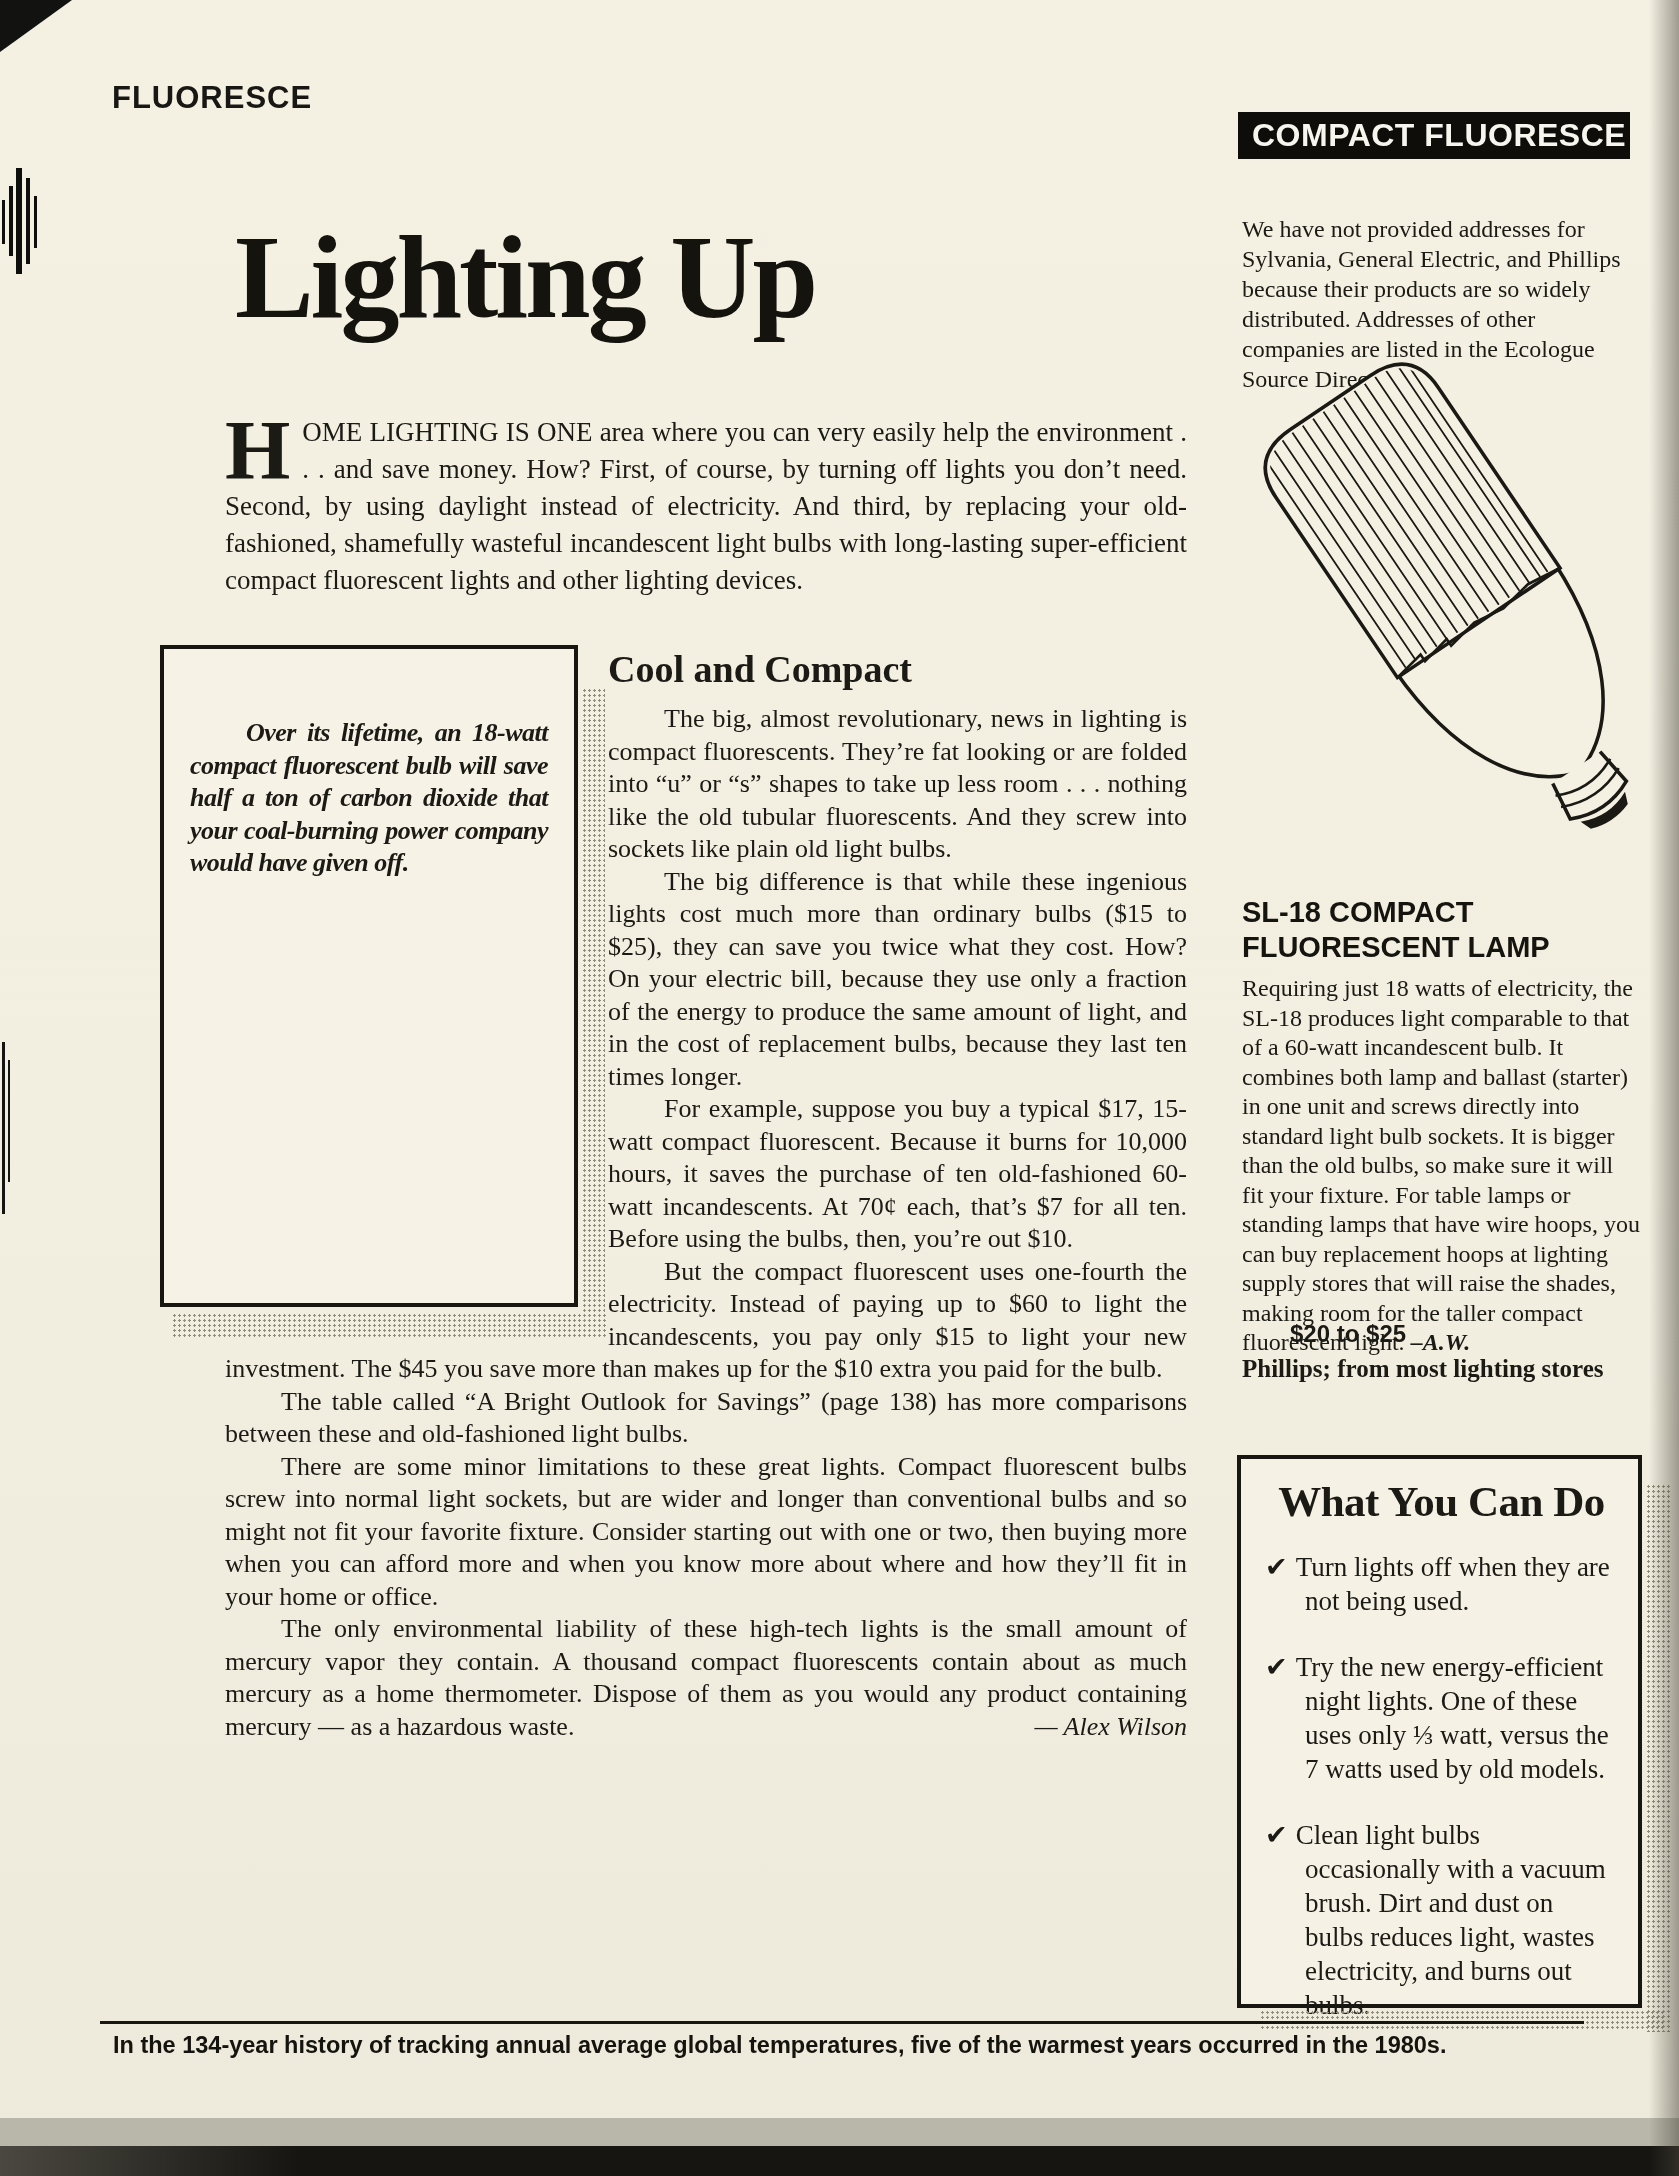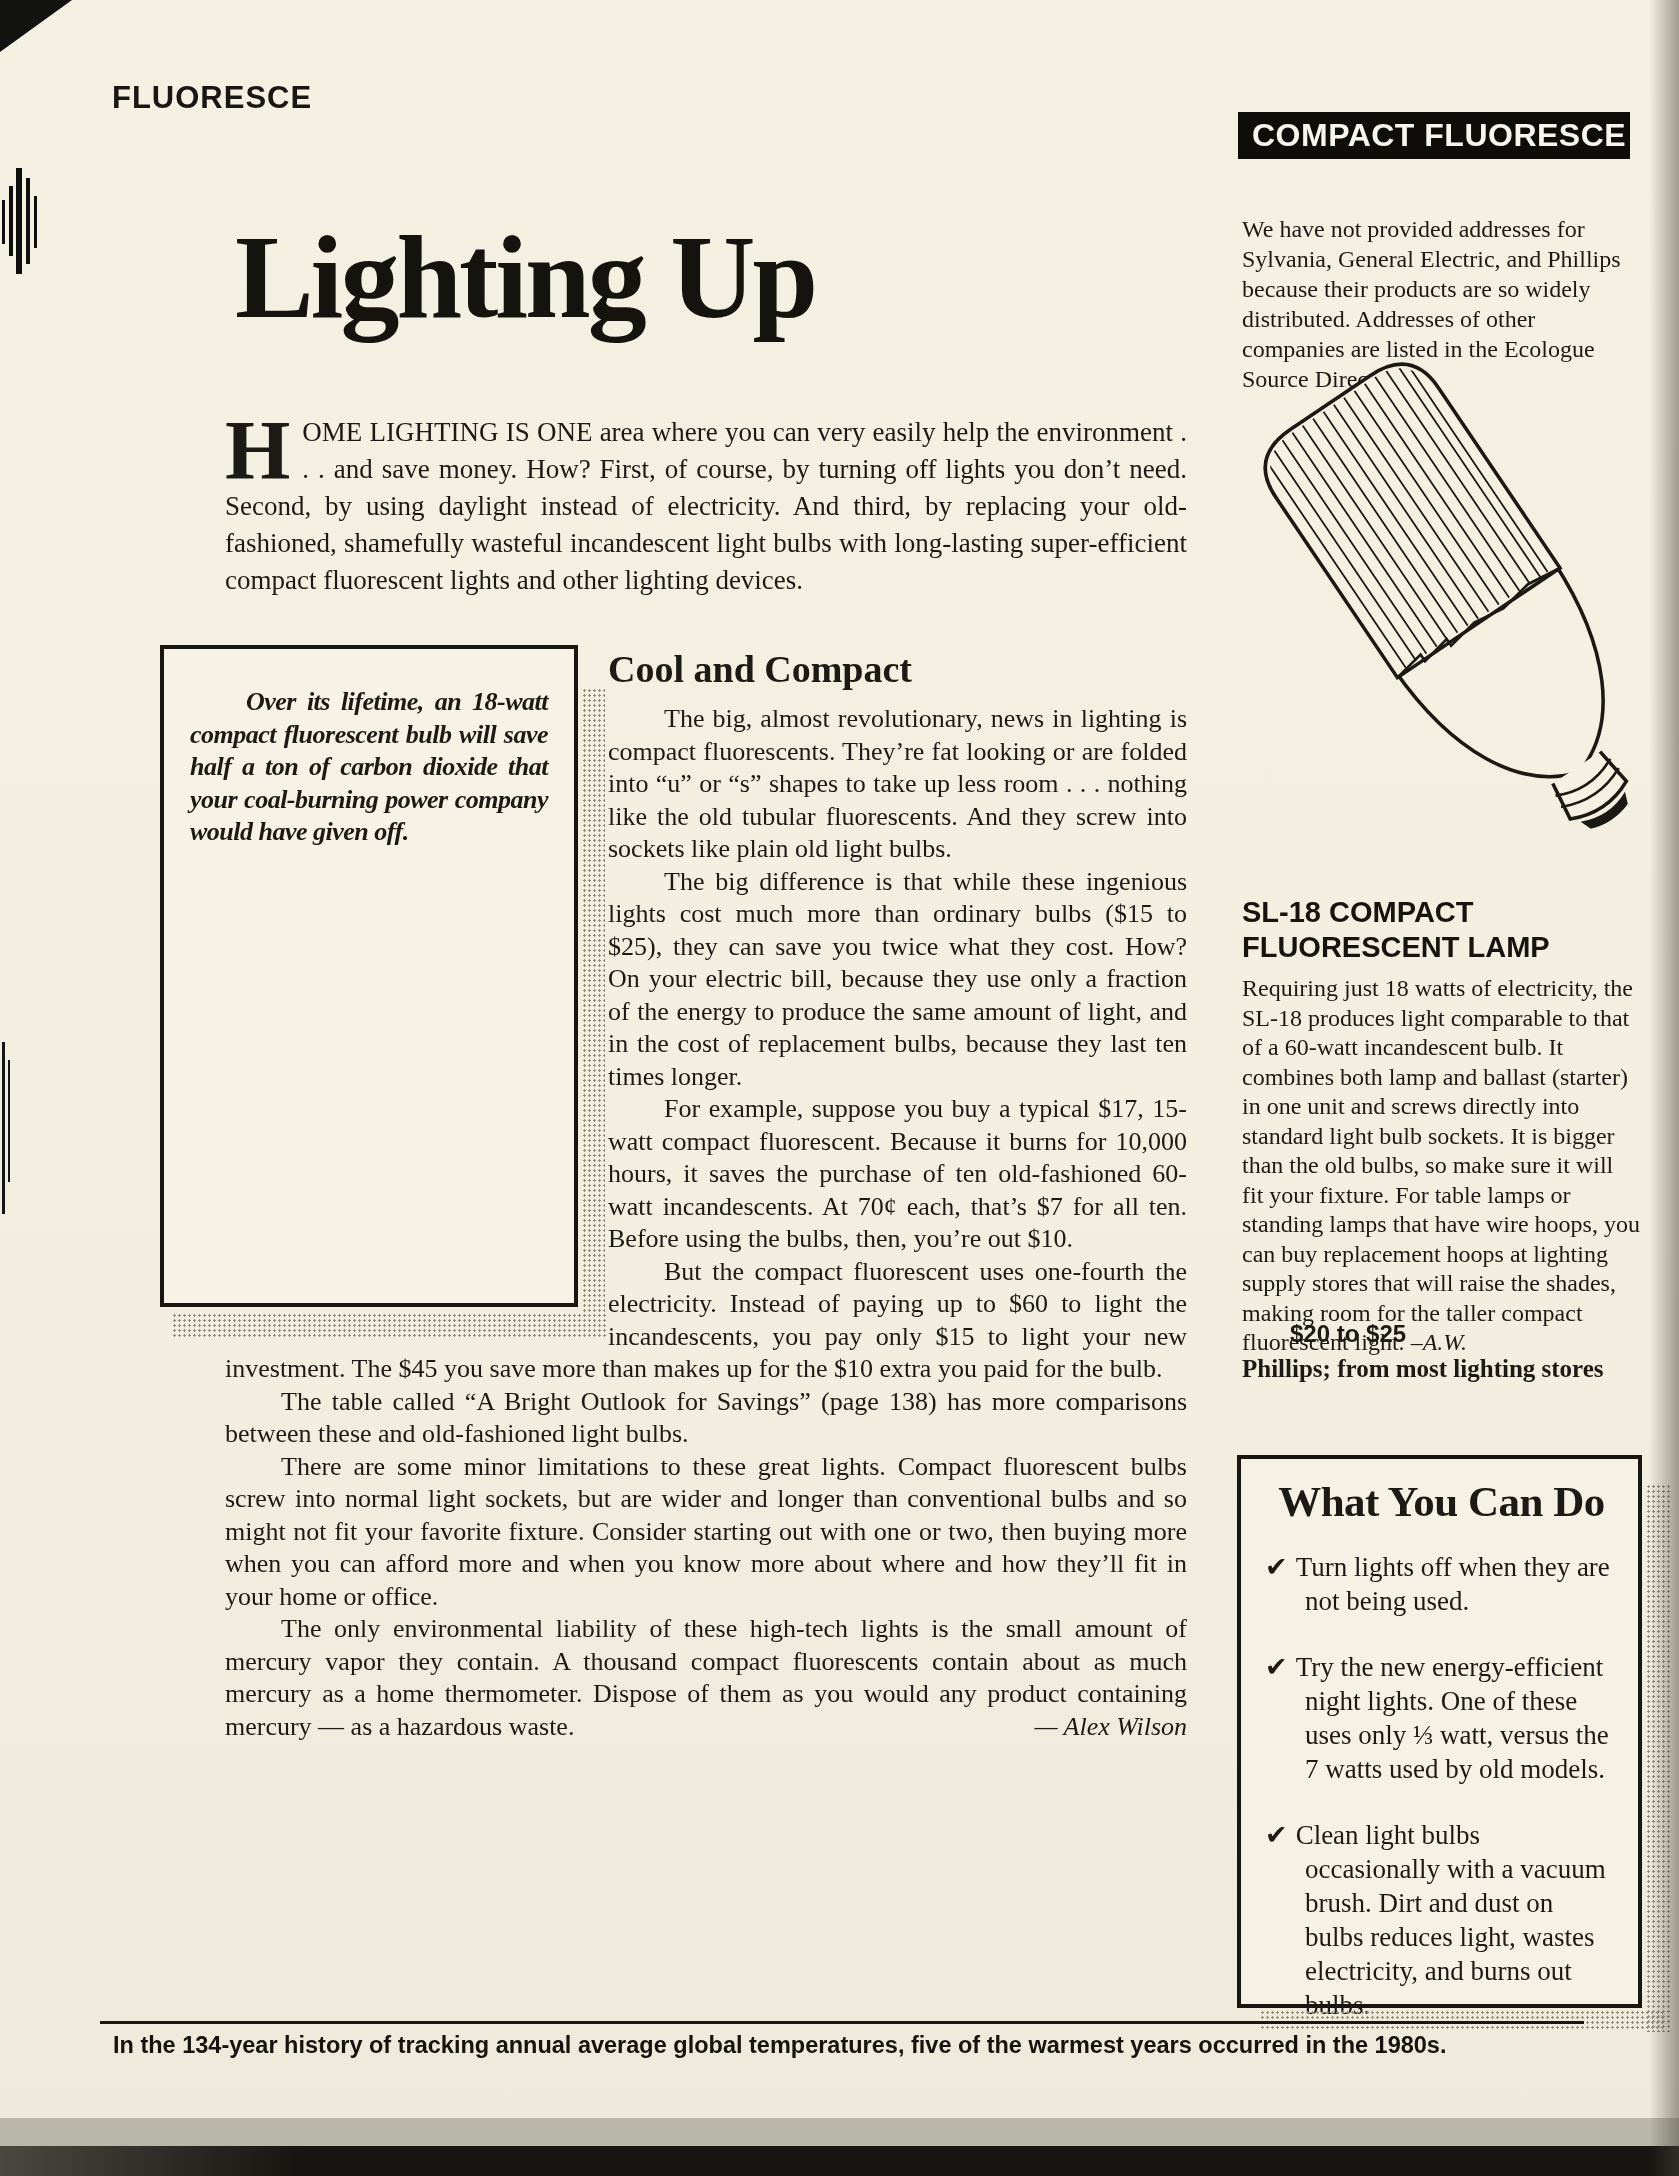--- a/index.html
+++ b/index.html
@@ -28,35 +28,35 @@
   
   .section-label { position:absolute; left:112px; top:80px; font-family:"Liberation Sans",sans-serif; font-weight:bold; font-size:31px; letter-spacing:1px; color:#181713; }
   .page-title { position:absolute; left:180px; top:140px; width:690px; text-align:center; font-size:118px; font-weight:bold; letter-spacing:-3px; line-height:1; color:#14130e; }
 
   
   .intro { position:absolute; left:225px; top:414px; width:962px; font-size:27px; line-height:37px; text-align:justify; }
   .dropcap { float:left; font-size:84px; line-height:62px; font-weight:bold; padding:6px 12px 0 0; }
 
   
   .article { position:absolute; left:225px; top:645px; width:962px; }
-  .quote-box { float:left; width:418px; height:662px; margin:0 30px 26px -65px; border:4px solid #171610; box-sizing:border-box; padding:37px 26px 0 26px; background:#f6f3e6; }
+  .quote-box { float:left; width:418px; height:662px; margin:0 30px 26px -65px; border:4px solid #171610; box-sizing:border-box; padding:68px 26px 0 26px; background:#f6f3e6; }
   .quote-box p { margin:0; font-size:40px; line-height:51px; font-weight:bold; font-style:italic; letter-spacing:-0.5px; }
   .article h2 { margin:2px 0 12px; font-size:38px; font-weight:bold; }
   .article p { margin:0; font-size:26px; line-height:32.5px; text-align:justify; text-indent:56px; }
   .byline { float:right; font-style:italic; text-indent:0; padding-left:20px; }
   .qbox-shadow  { position:absolute; left:172px; top:1313px; width:436px; height:24px; }
   .gutter-strip { position:absolute; left:582px; top:688px;  width:23px;  height:648px; }
 
   
   .sb-header { position:absolute; left:1238px; top:112px; width:392px; height:47px; background:#0e0d0a; color:#f6f5ee; font-family:"Liberation Sans",sans-serif; font-weight:bold; font-size:32px; line-height:47px; padding-left:14px; letter-spacing:0.5px; white-space:nowrap; overflow:hidden; box-sizing:border-box; z-index:45; }
   .sb-note { position:absolute; left:1242px; top:190px; width:388px; font-size:24px; line-height:30px; }
   .sb-lamp { position:absolute; left:1242px; top:330px; width:410px; height:555px; }
   .sb-product-name { position:absolute; left:1242px; top:866px; width:340px; font-family:"Liberation Sans",sans-serif; font-weight:bold; font-size:29px; line-height:35px; color:#15140f; }
   .sb-desc { position:absolute; left:1242px; top:950px; width:398px; font-size:24px; line-height:29.5px; }
-  .sb-desc em { font-style:italic; }
+  .sb-desc em { font-style:italic;font-weight:bold; }
   .sb-price { position:absolute; left:1290px; top:1320px; font-family:"Liberation Sans",sans-serif; font-weight:bold; font-size:24px; }
   .sb-avail { position:absolute; left:1242px; top:1355px; font-weight:bold; font-size:25px; }
 
   
   .wycd { position:absolute; left:1237px; top:1455px; width:405px; height:553px; border:4px solid #171610; box-sizing:border-box; padding:18px 20px 0 24px; background:#f5f2e5; }
   .wycd h3 { margin:0 12px 24px; font-size:43px; font-weight:bold; letter-spacing:-0.5px;text-align:center; }
   .wycd ul { list-style:none; margin:0; padding:0; }
   .wycd li { font-size:27px; line-height:34px; padding-left:40px; text-indent:-40px; margin-bottom:32px; }
   .check { font-family:"DejaVu Sans",sans-serif; font-weight:bold; padding-right:8px; }
   .wycd-shadow-right  { position:absolute; left:1646px; top:1484px; width:24px; height:548px; }

